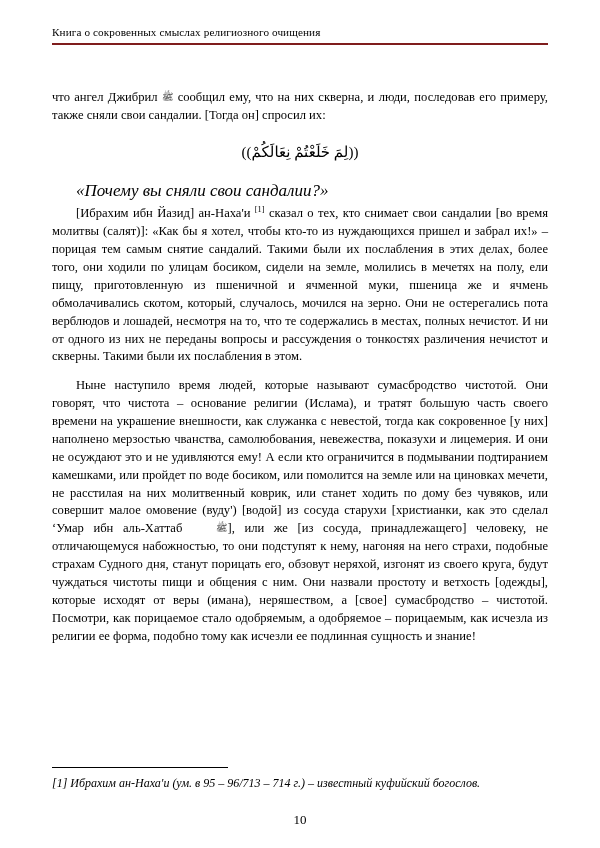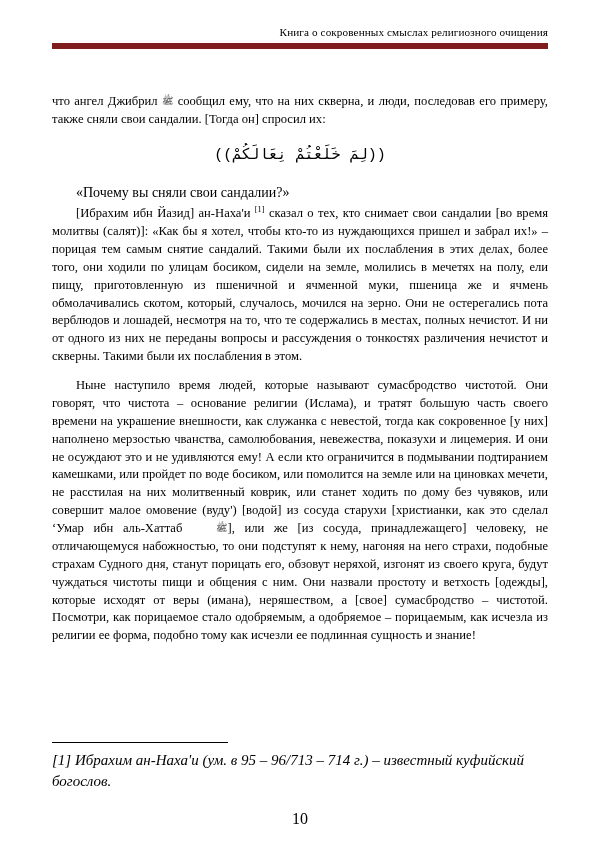--- a/index.html
+++ b/index.html
@@ -15,25 +15,25 @@
     overflow: hidden;
   }
   .page {
     position: relative;
     width: 600px;
     height: 848px;
     box-sizing: border-box;
     padding: 26px 52px 0 52px;
   }
   .header {
-    text-align: right;
+    text-align: left;
     font-size: 11.2px;
     letter-spacing: 0.1px;
     padding-bottom: 5px;
-    border-bottom: 6px solid #7f1d1d;
+    border-bottom: 2px solid #7f1d1d;
     margin-bottom: 16px;
   }
   .body-text {
     font-size: 12.6px;
     line-height: 1.42;
     text-align: justify;
     text-justify: inter-word;
   }
   .para {
     margin: 0 0 0 0;
@@ -42,28 +42,29 @@
   }
   .para.noindent {
     text-indent: 0;
     margin-top: 44px;
   }
   .gap {
     height: 11px;
   }
   .arabic-line {
     text-align: center;
-    font-family: Liberation Mono, monospace;
+    font-family: Liberation Serif, serif;
     font-size: 15px;
     direction: rtl;
     margin: 13px 0 13px 0;
     line-height: 1.9;
   }
   .subhead {
-    font-size: 14px;
+    font-style: italic;
+    font-size: 17px;
     text-indent: 24px;
     margin: 0 0 2px 0;
   }
   .ital {
   }
   .sup {
     font-size: 8.4px;
     vertical-align: super;
     line-height: 0;
   }
@@ -80,31 +81,31 @@
     right: 52px;
     bottom: 56px;
   }
   .footnote-rule {
     width: 176px;
     height: 1px;
     background: #000000;
     margin-bottom: 7px;
   }
   .footnote {
-    font-size: 15px;
+    font-size: 12px;
     font-style: italic;
     line-height: 1.4;
   }
   .page-number {
     position: absolute;
     bottom: 20px;
     left: 0;
     right: 0;
     text-align: center;
-    font-size: 16px;
+    font-size: 13px;
   }
 </style>
 </head>
 <body>
 
 <div class="page">
 
   <div class="header">Книга о сокровенных смыслах религиозного очищения</div>
 
   <div class="body-text">

